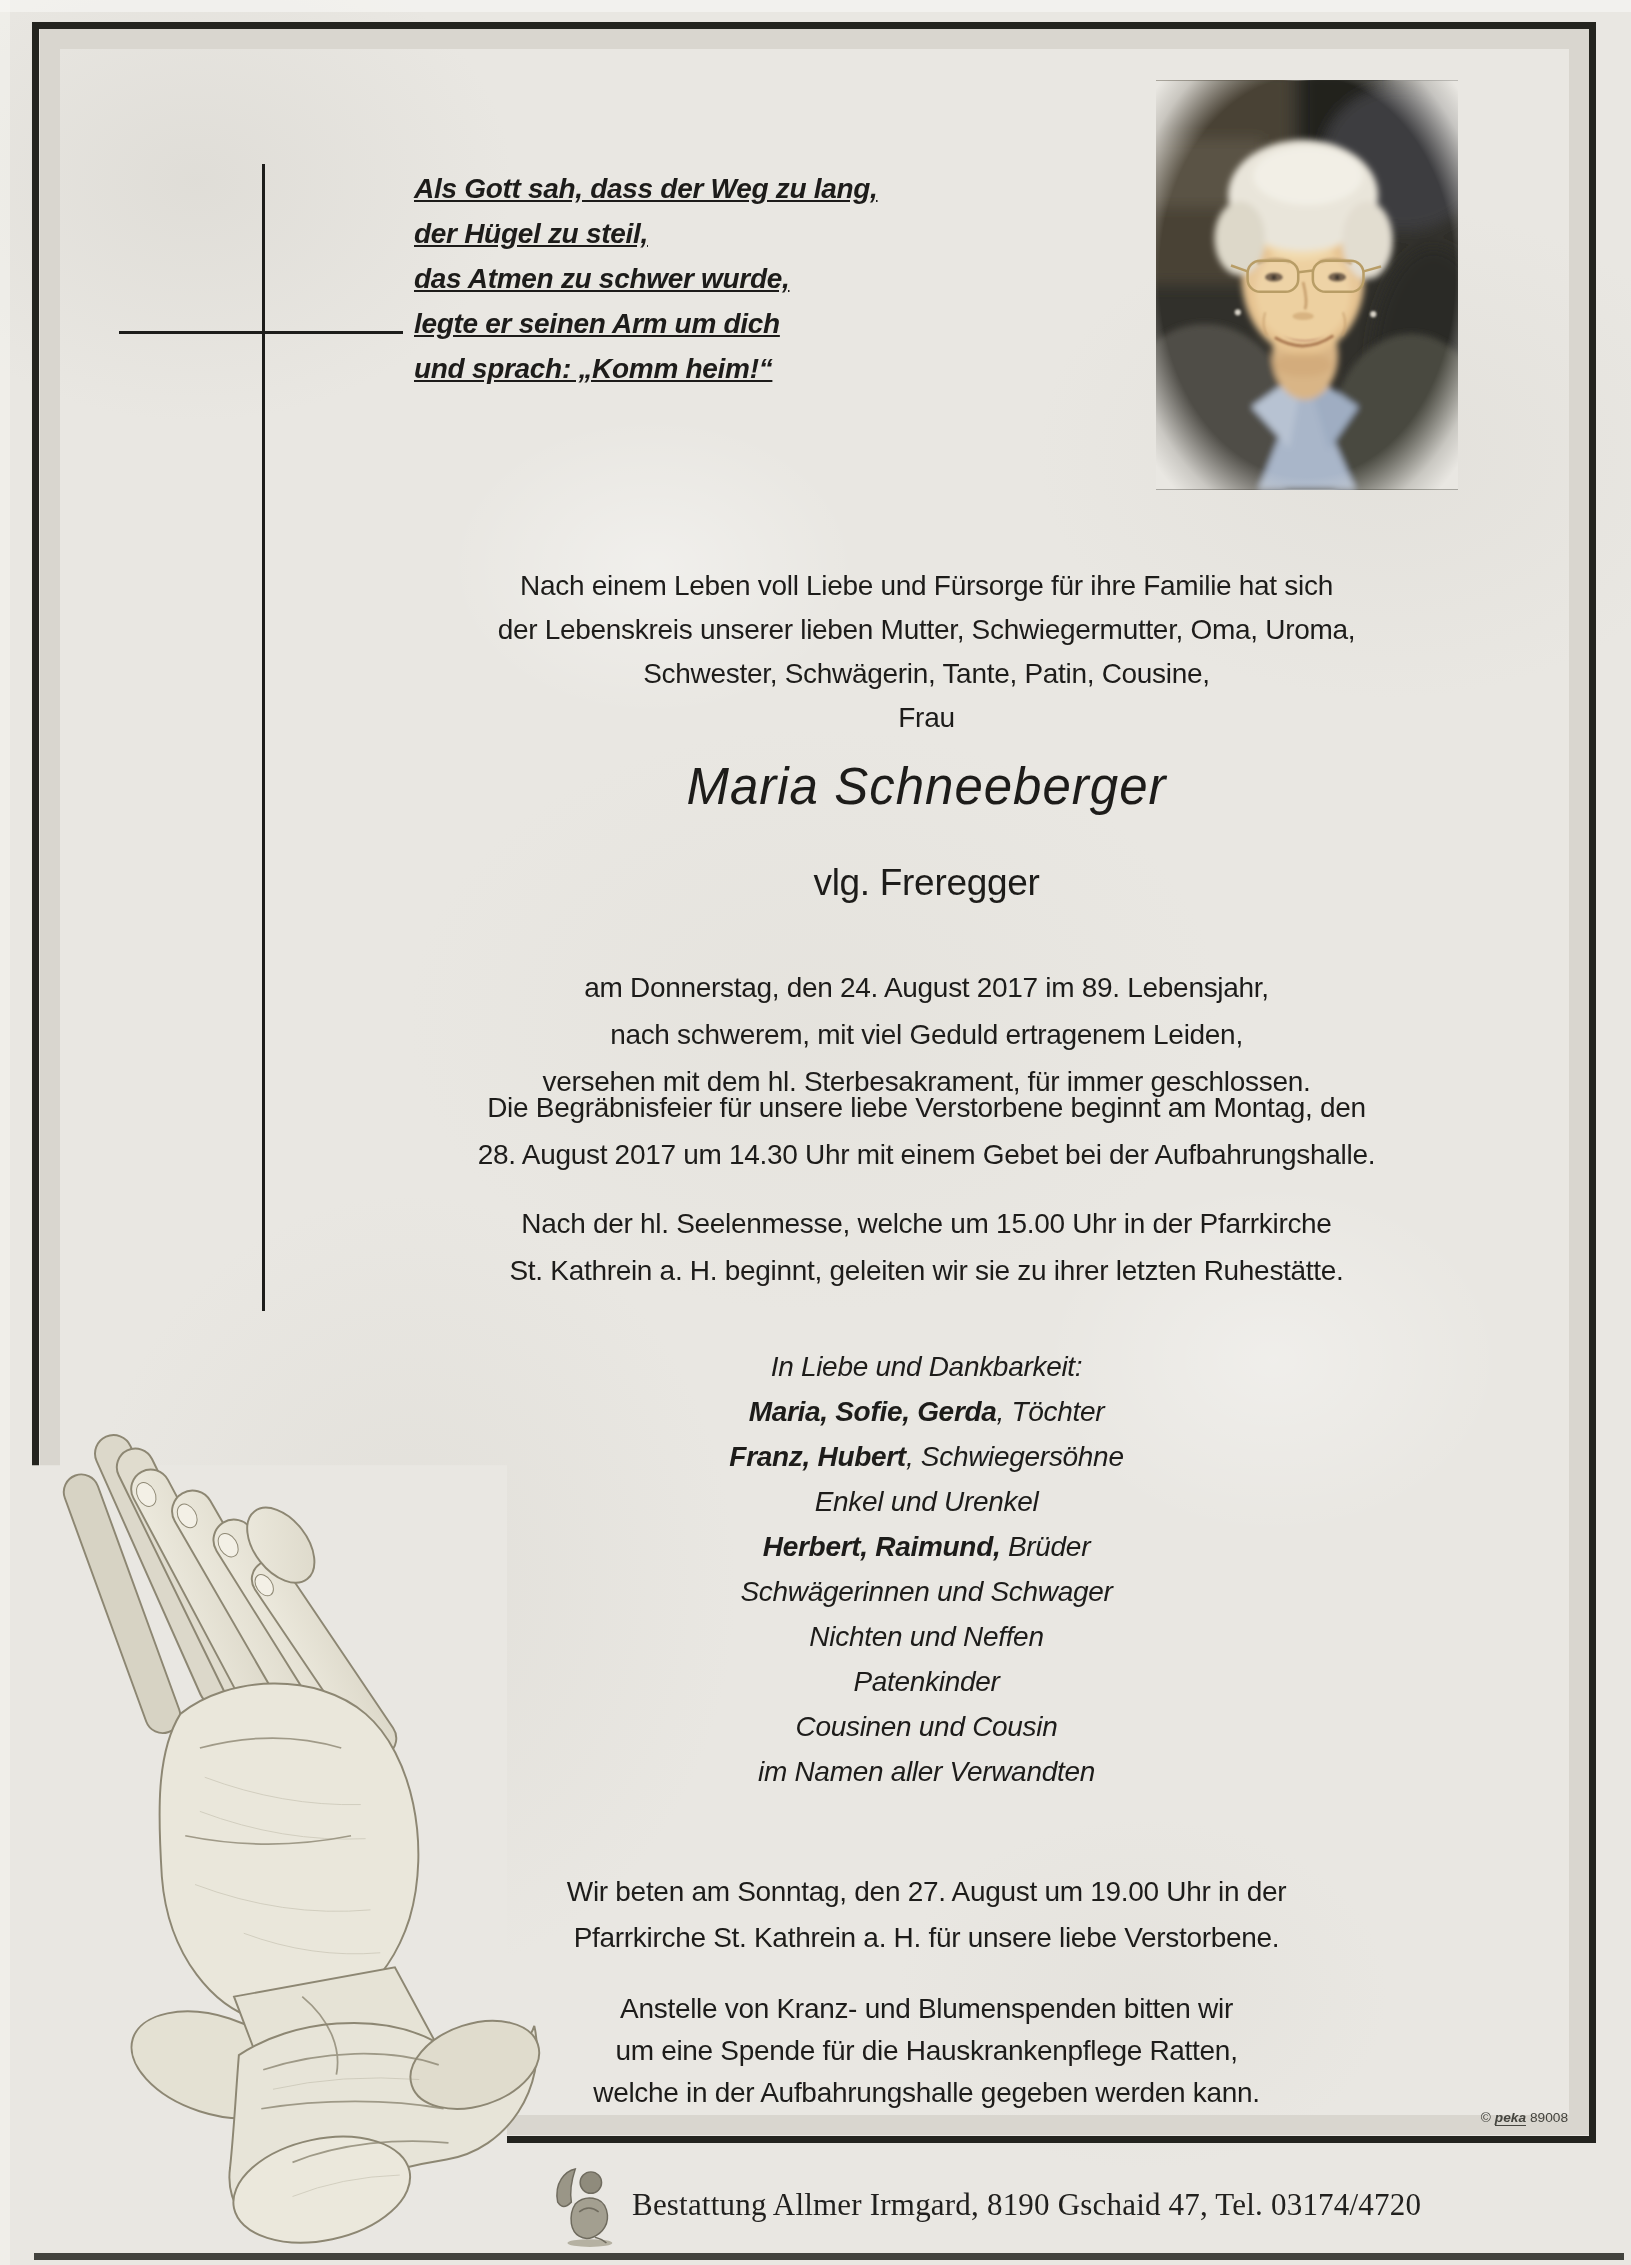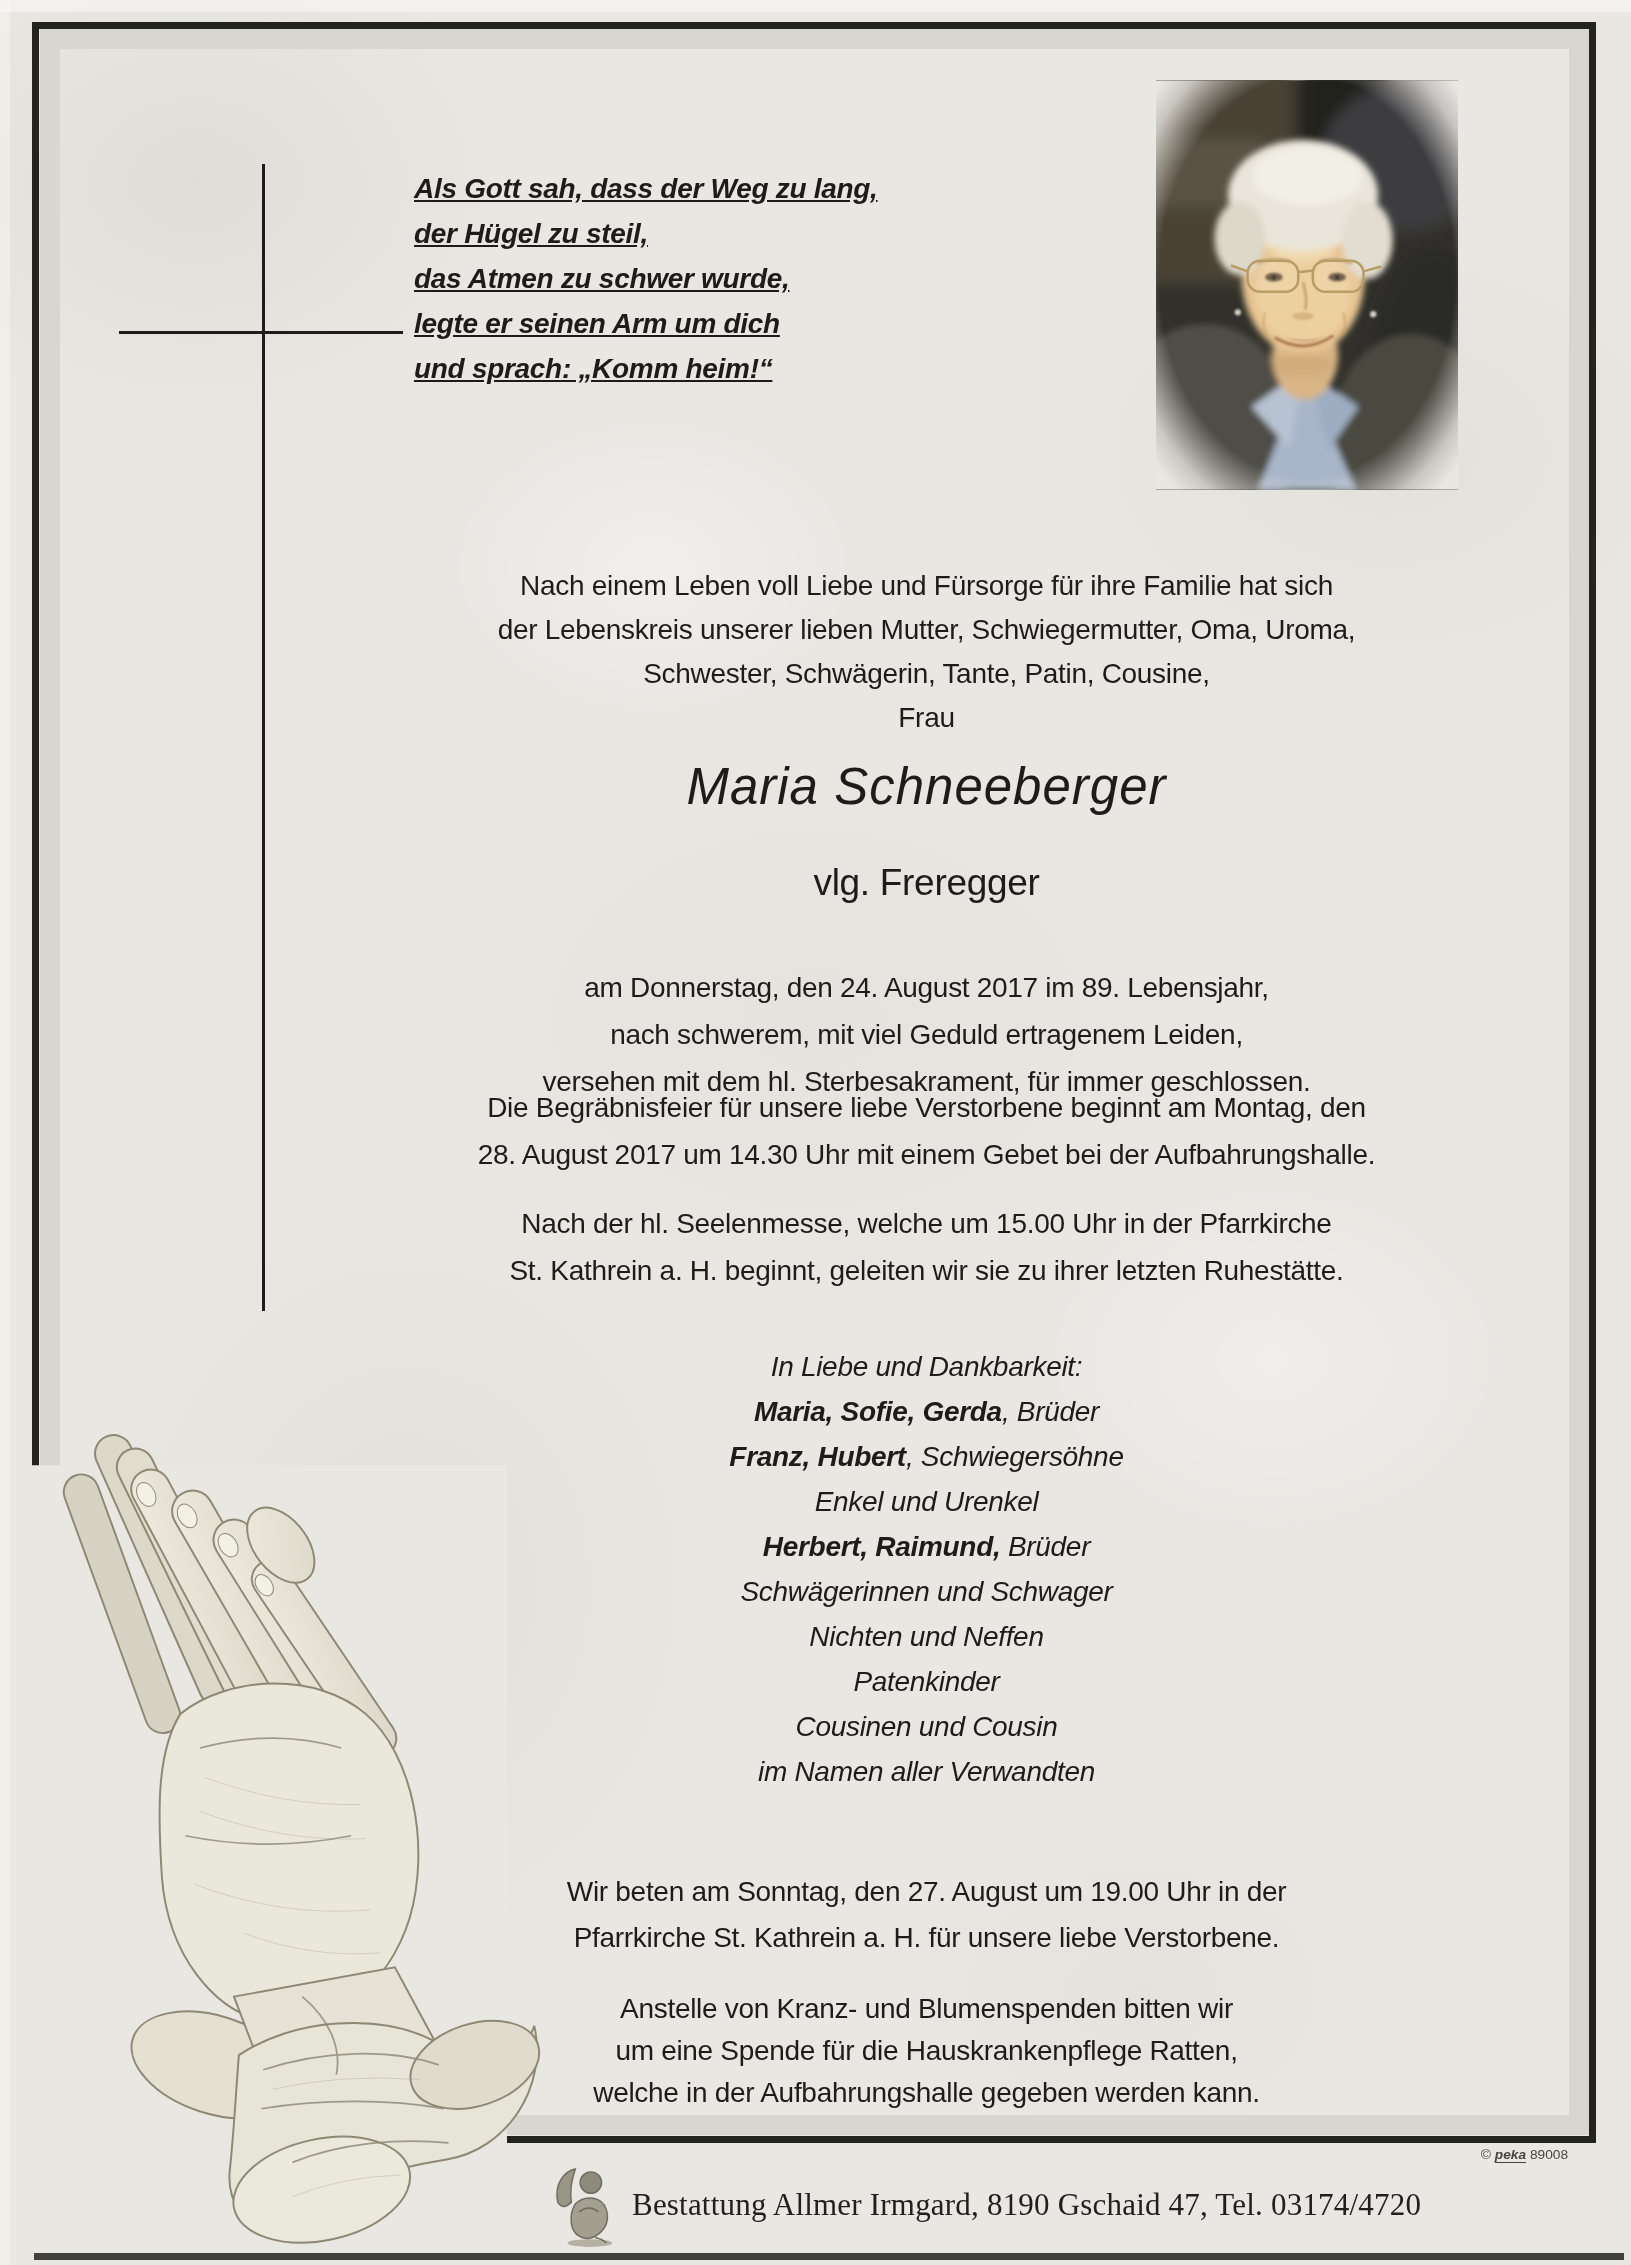--- a/index.html
+++ b/index.html
@@ -36,21 +36,21 @@
   .vulgo{top:862px;font-size:37px;}
   .death{top:964px;font-size:28px;line-height:47px;}
   .funeral{top:1084px;font-size:28px;line-height:47px;}
   .mass{top:1200px;font-size:28px;line-height:47px;text-align:center;}
   .mourners{top:1344px;font-size:28px;line-height:45px;font-style:italic;}
   .mourners .b{font-weight:700;}
   .prayer{top:1869px;font-size:28px;line-height:46px;}
   .donation{top:1988px;font-size:28px;line-height:42px;}
   
   .printmark{position:absolute;top:2110px;left:1385px;width:183px;text-align:right;
-             font-size:13.7px;color:#45453f;z-index:4;letter-spacing:0;margin-top:37px;}
+             font-size:13.7px;color:#45453f;z-index:4;letter-spacing:0;}
   .printmark .brand{font-style:italic;font-weight:700;border-bottom:1.5px solid #45453f;margin:0 3.9px;}
   
   .photo{position:absolute;left:1156px;top:80px;width:302px;height:410px;z-index:3;}
   
   .hands{position:absolute;left:0;top:1426px;width:546px;height:839px;z-index:5;}
   
   .angel{position:absolute;left:546px;top:2165px;width:78px;height:83px;z-index:6;}
   .footer-text{position:absolute;left:632px;top:2187px;font-family:"Liberation Serif",serif;
                font-size:31px;color:#21201e;z-index:6;letter-spacing:0.2px;}
   
@@ -166,21 +166,21 @@
     <div>28. August 2017 um 14.30 Uhr mit einem Gebet bei der Aufbahrungshalle.</div>
   </div>
 
   <div class="txt centered mass">
     <div>Nach der hl. Seelenmesse, welche um 15.00 Uhr in der Pfarrkirche</div>
     <div>St. Kathrein a. H. beginnt, geleiten wir sie zu ihrer letzten Ruhestätte.</div>
   </div>
 
   <div class="txt centered mourners">
     <div>In Liebe und Dankbarkeit:</div>
-    <div><span class="b">Maria, Sofie, Gerda</span><span>, Brüder</span></div>
+    <div><span class="b">Maria, Sofie, Gerda</span><span>, Töchter</span></div>
     <div><span class="b">Franz, Hubert</span><span>, Schwiegersöhne</span></div>
     <div><span class="b"></span><span>Enkel und Urenkel</span></div>
     <div><span class="b">Herbert, Raimund,</span><span> Brüder</span></div>
     <div><span class="b"></span><span>Schwägerinnen und Schwager</span></div>
     <div><span class="b"></span><span>Nichten und Neffen</span></div>
     <div><span class="b"></span><span>Patenkinder</span></div>
     <div><span class="b"></span><span>Cousinen und Cousin</span></div>
     <div><span class="b"></span><span>im Namen aller Verwandten</span></div>
   </div>
 

